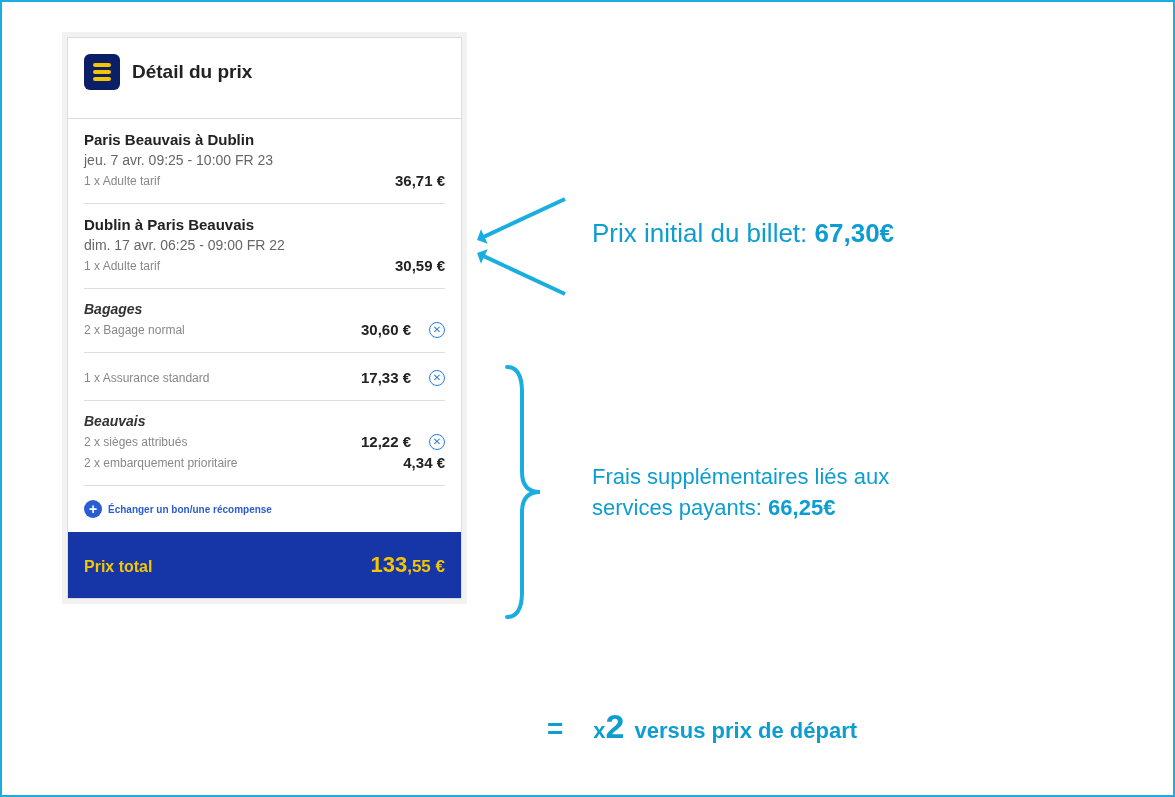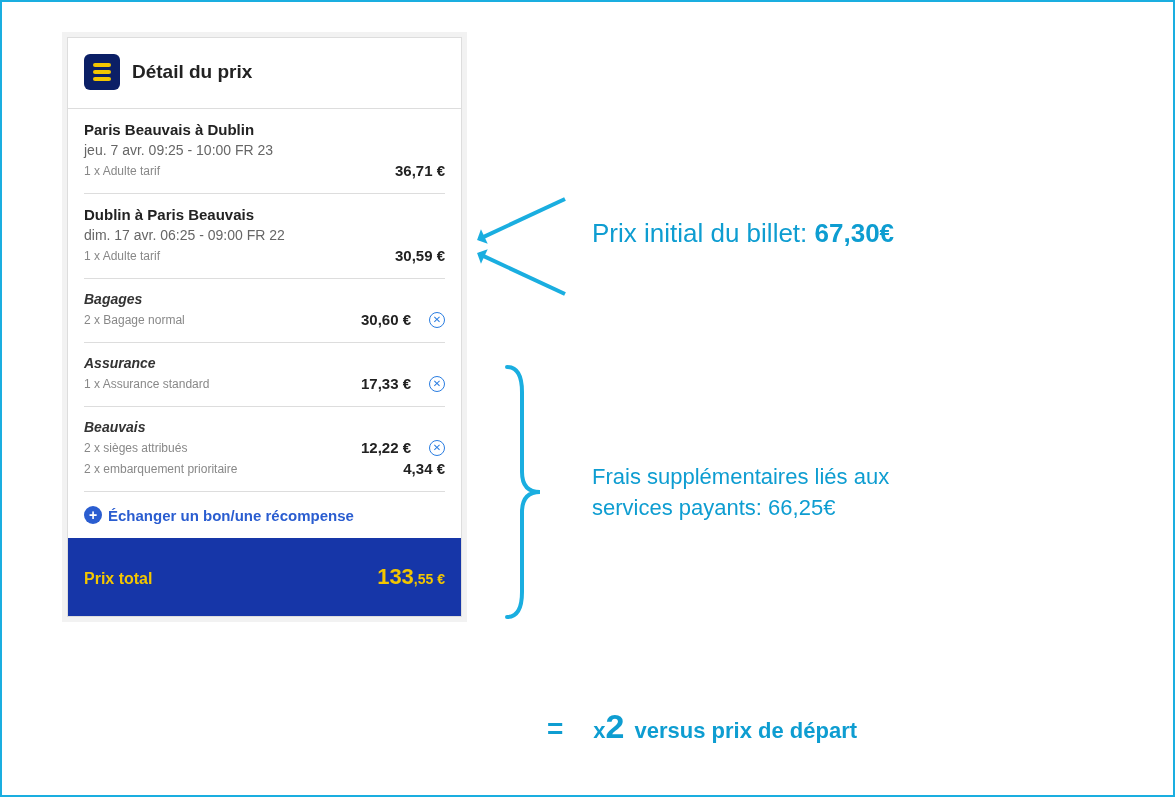--- a/index.html
+++ b/index.html
@@ -22,21 +22,21 @@
     background: #f2f2f2;
     padding: 5px;
   }
   .card {
     background: #fff;
     border: 1px solid #ddd;
   }
   .card-header {
     display: flex;
     align-items: center;
-    padding: 16px 16px 18px 16px;
+    padding: 16px 16px 28px 16px;
     border-bottom: 1px solid #ddd;
   }
   .card-header .icon-box {
     width: 36px;
     height: 36px;
     border-radius: 6px;
     background: #0b1f66;
     position: relative;
     margin-right: 12px;
   }
@@ -127,34 +127,34 @@
     background: #2a5dd0;
     color: #fff;
     font-size: 14px;
     line-height: 18px;
     text-align: center;
     font-weight: bold;
   }
   .exchange-text {
     color: #2a5dd0;
     font-weight: bold;
-    font-size: 15px;
+    font-size: 10px;
   }
   .total {
     background: #1636a8;
-    padding: 26px 16px;
+    padding: 20px 16px;
     display: flex;
     justify-content: space-between;
     align-items: baseline;
     color: #f3c600;
     font-weight: bold;
   }
   .total .lab { font-size: 16px; }
   .total .val { font-size: 22px; }
-  .total .val .cents { font-size: 14px; }
+  .total .val .cents { font-size: 17px; }
 
   
   .arrow1 {
     position: absolute;
     left: 468px;
     top: 195px;
     width: 95px;
     height: 4px;
     background: #1aaee0;
   }
@@ -198,21 +198,21 @@
   .brace svg { width: 100%; height: 100%; }
 
   .anno2 {
     position: absolute;
     left: 590px;
     top: 460px;
     font-size: 22px;
     color: #0e9dd1;
     line-height: 1.4;
   }
-  .anno2 .b { font-weight: normal; }
+  .anno2 .b { font-weight: bold; }
 
   .anno3 {
     position: absolute;
     left: 545px;
     top: 705px;
     font-size: 22px;
     color: #0e9dd1;
     font-weight: bold;
     display: flex;
     align-items: baseline;
@@ -265,21 +265,20 @@
           <span class="label">2 x Bagage normal</span>
           <span class="price-with-icon">
             <span class="price">30,60 €</span>
             <span class="close-icon">✕</span>
           </span>
         </div>
       </div>
       <div class="hr"></div>
 
       <div class="section">
-        <div class="mini-title">Assurance</div>
         <div class="row">
           <span class="label">1 x  Assurance standard</span>
           <span class="price-with-icon">
             <span class="price">17,33 €</span>
             <span class="close-icon">✕</span>
           </span>
         </div>
       </div>
       <div class="hr"></div>
 

